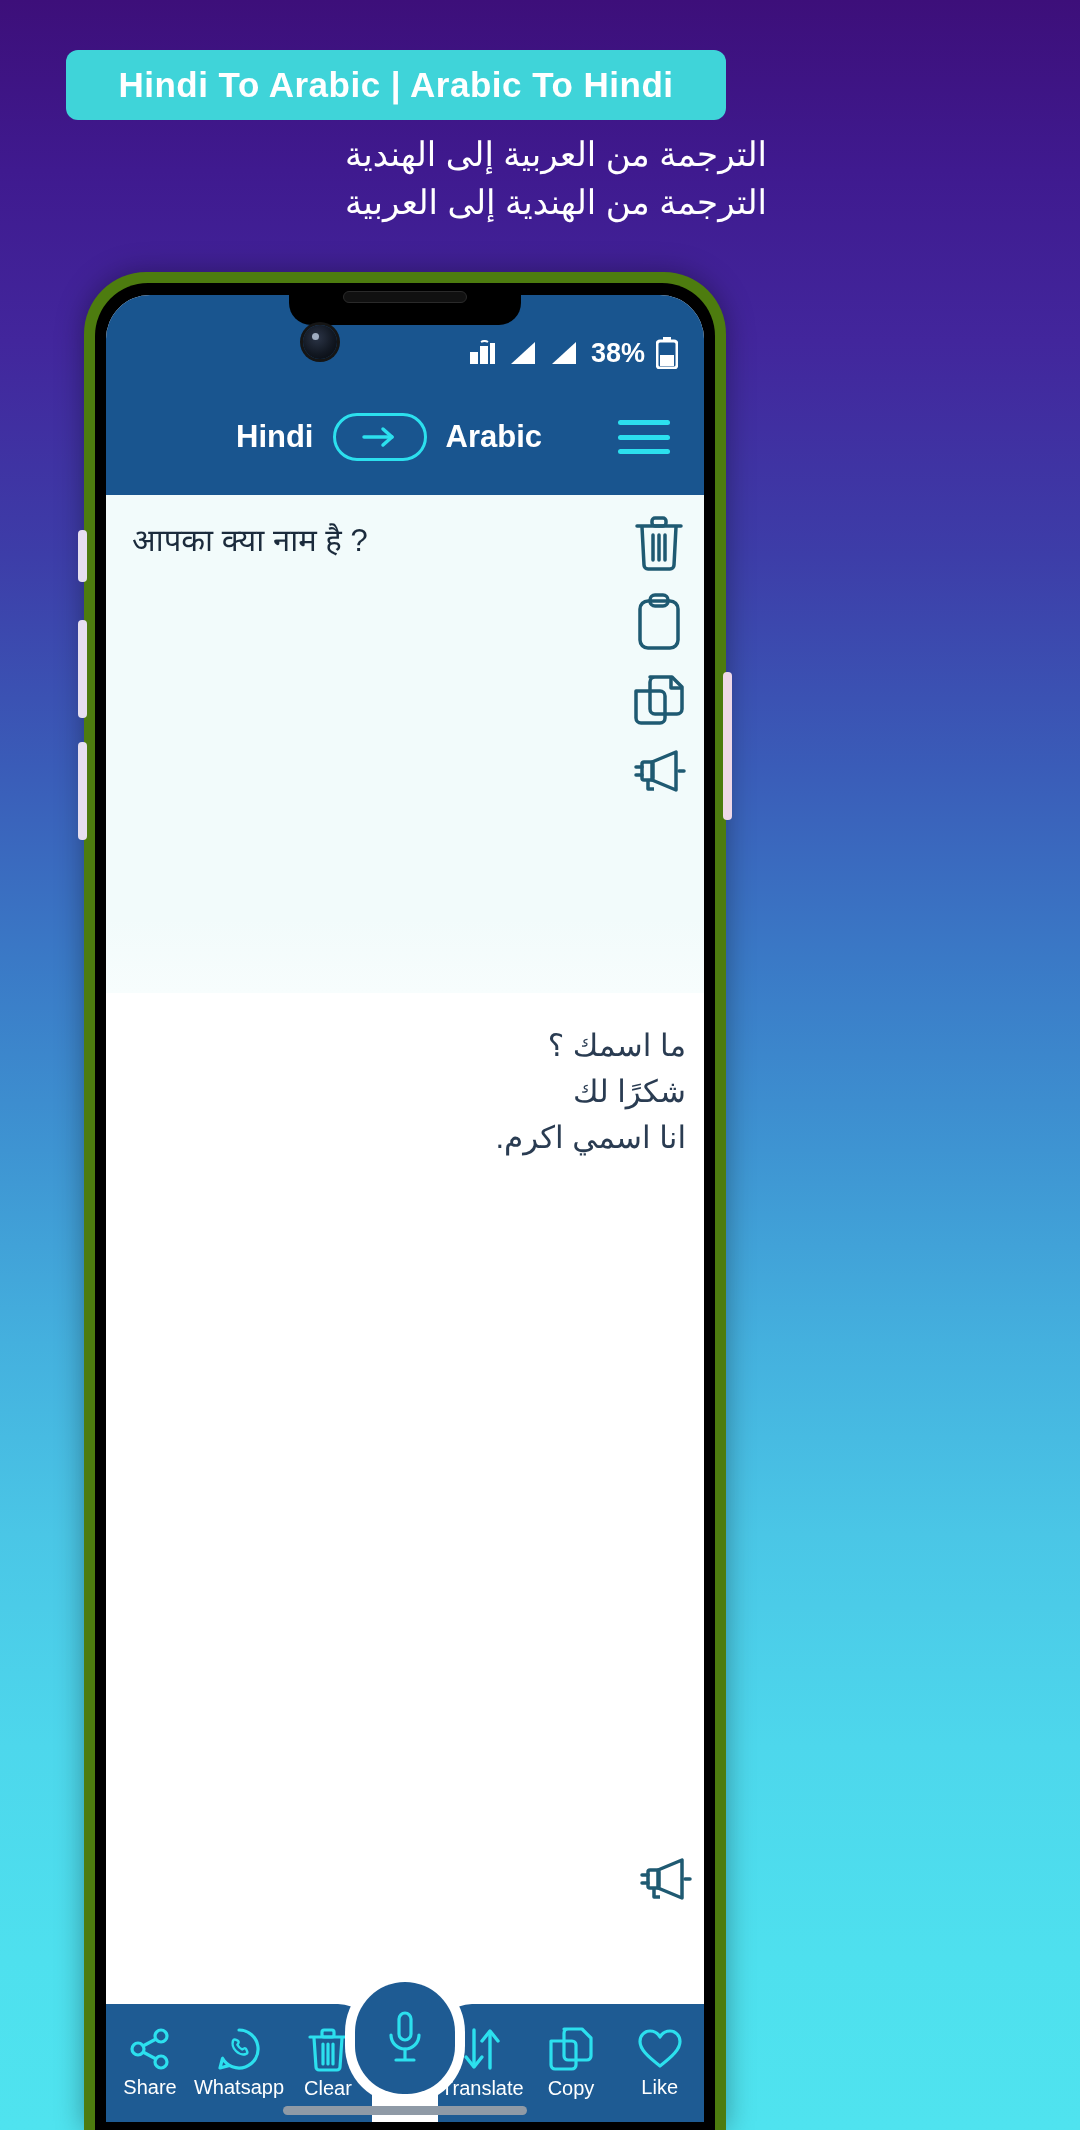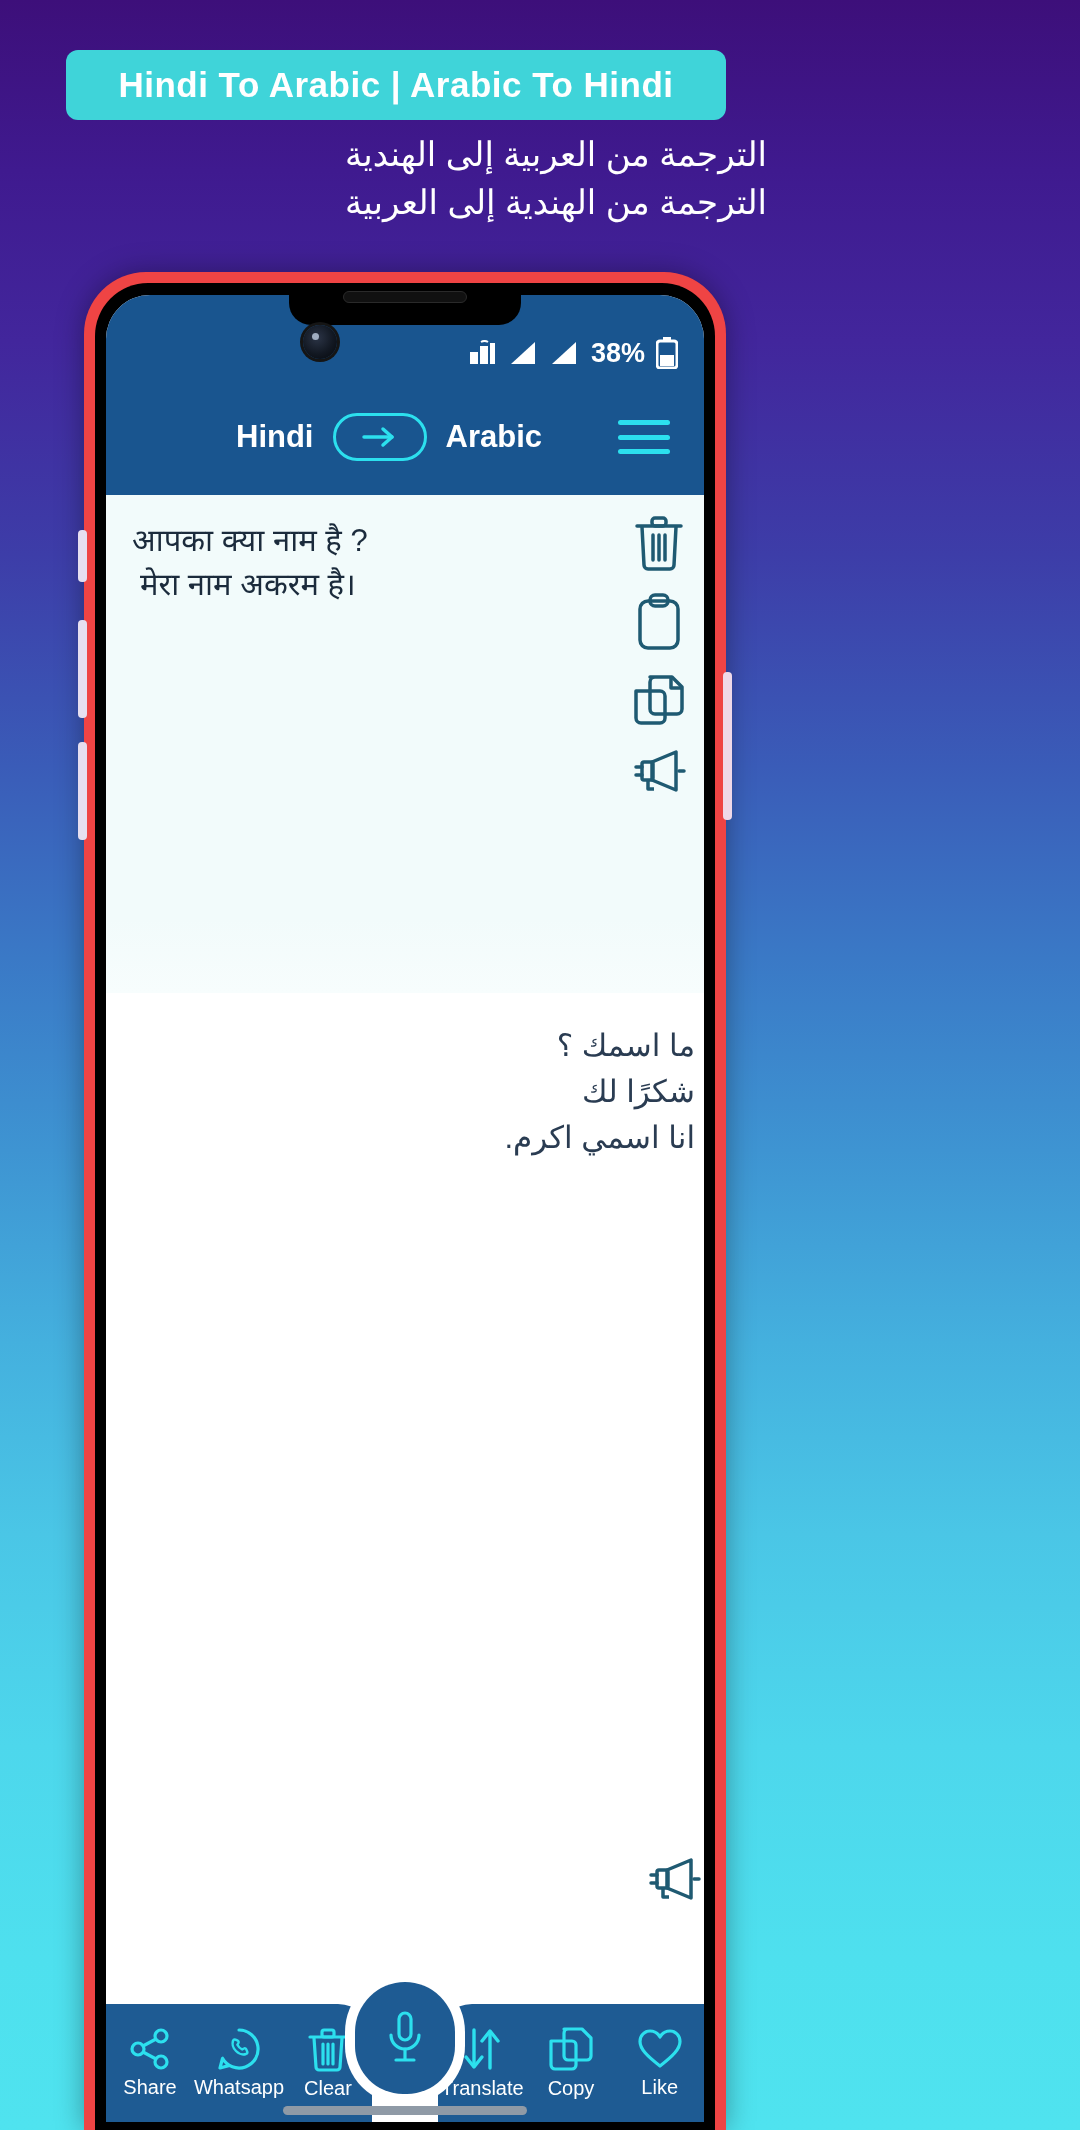--- a/index.html
+++ b/index.html
@@ -36,21 +36,21 @@
     position:absolute; left:0; top:130px; width:100%;
     text-align:center; color:#ffffff;
     font-size:34px; line-height:1.42;
     direction:rtl;
   }
   .promo-sub div{ padding:0 60px;margin-left:32px; }
 
   
   .phone{
     position:absolute; left:84px; top:272px; width:642px; height:1858px;
-    background:#ef4444;
+    background:#4d7c0f;
     border-radius:62px 62px 0 0;
     box-shadow:0 0 28px rgba(0,0,0,.35);
   }
   .phone-inner{
     position:absolute; left:11px; top:11px; right:11px; bottom:0;
     background:#000;
     border-radius:53px 53px 0 0;
     overflow:hidden;
   }
   .screen{
@@ -137,21 +137,21 @@
     display:inline-block; width:2px; height:30px; background:#15202c;
     vertical-align:-5px; margin-right:1px;
   }
   .icon-col{
     position:absolute; right:18px; top:18px;
     display:flex; flex-direction:column; gap:22px; align-items:center;
   }
 
   
   .output-panel{
-    position:absolute; left:17px; top:698px; width:100%; height:930px;
+    position:absolute; left:8px; top:698px; width:100%; height:930px;
     background:#ffffff; z-index:3;
   }
   .output-text{
     position:absolute; right:26px; top:30px; left:60px;
     direction:rtl; text-align:right;
     color:#2a3c52; font-size:31px; line-height:1.48;
   }
   .out-speaker{
     position:absolute; right:20px; bottom:18px;
   }
@@ -247,21 +247,20 @@
         <div class="hamburger">
           <span></span>
           <span></span>
           <span></span>
         </div>
       </div>
 
       <div class="input-panel">
         <div class="input-text">
           <div class="ln">आपका क्या नाम है ?</div>
-          <div class="ln indent">मेरा नाम अकरम है।</div>
         </div>
 
         <div class="icon-col">
           <svg width="52" height="58" viewBox="0 0 52 58">
             <line x1="4" y1="13" x2="48" y2="13" stroke="#1f5a72" stroke-width="3.5" stroke-linecap="round"></line>
             <rect x="19" y="5" width="14" height="8" rx="3" fill="none" stroke="#1f5a72" stroke-width="3.5"></rect>
             <path d="M9 14 L11 52 a4 4 0 0 0 4 4 L37 56 a4 4 0 0 0 4 -4 L43 14" fill="none" stroke="#1f5a72" stroke-width="3.5" stroke-linejoin="round"></path>
             <line x1="20" y1="22" x2="20" y2="47" stroke="#1f5a72" stroke-width="3.5" stroke-linecap="round"></line>
             <line x1="26" y1="22" x2="26" y2="47" stroke="#1f5a72" stroke-width="3.5" stroke-linecap="round"></line>
             <line x1="32" y1="22" x2="32" y2="47" stroke="#1f5a72" stroke-width="3.5" stroke-linecap="round"></line>

